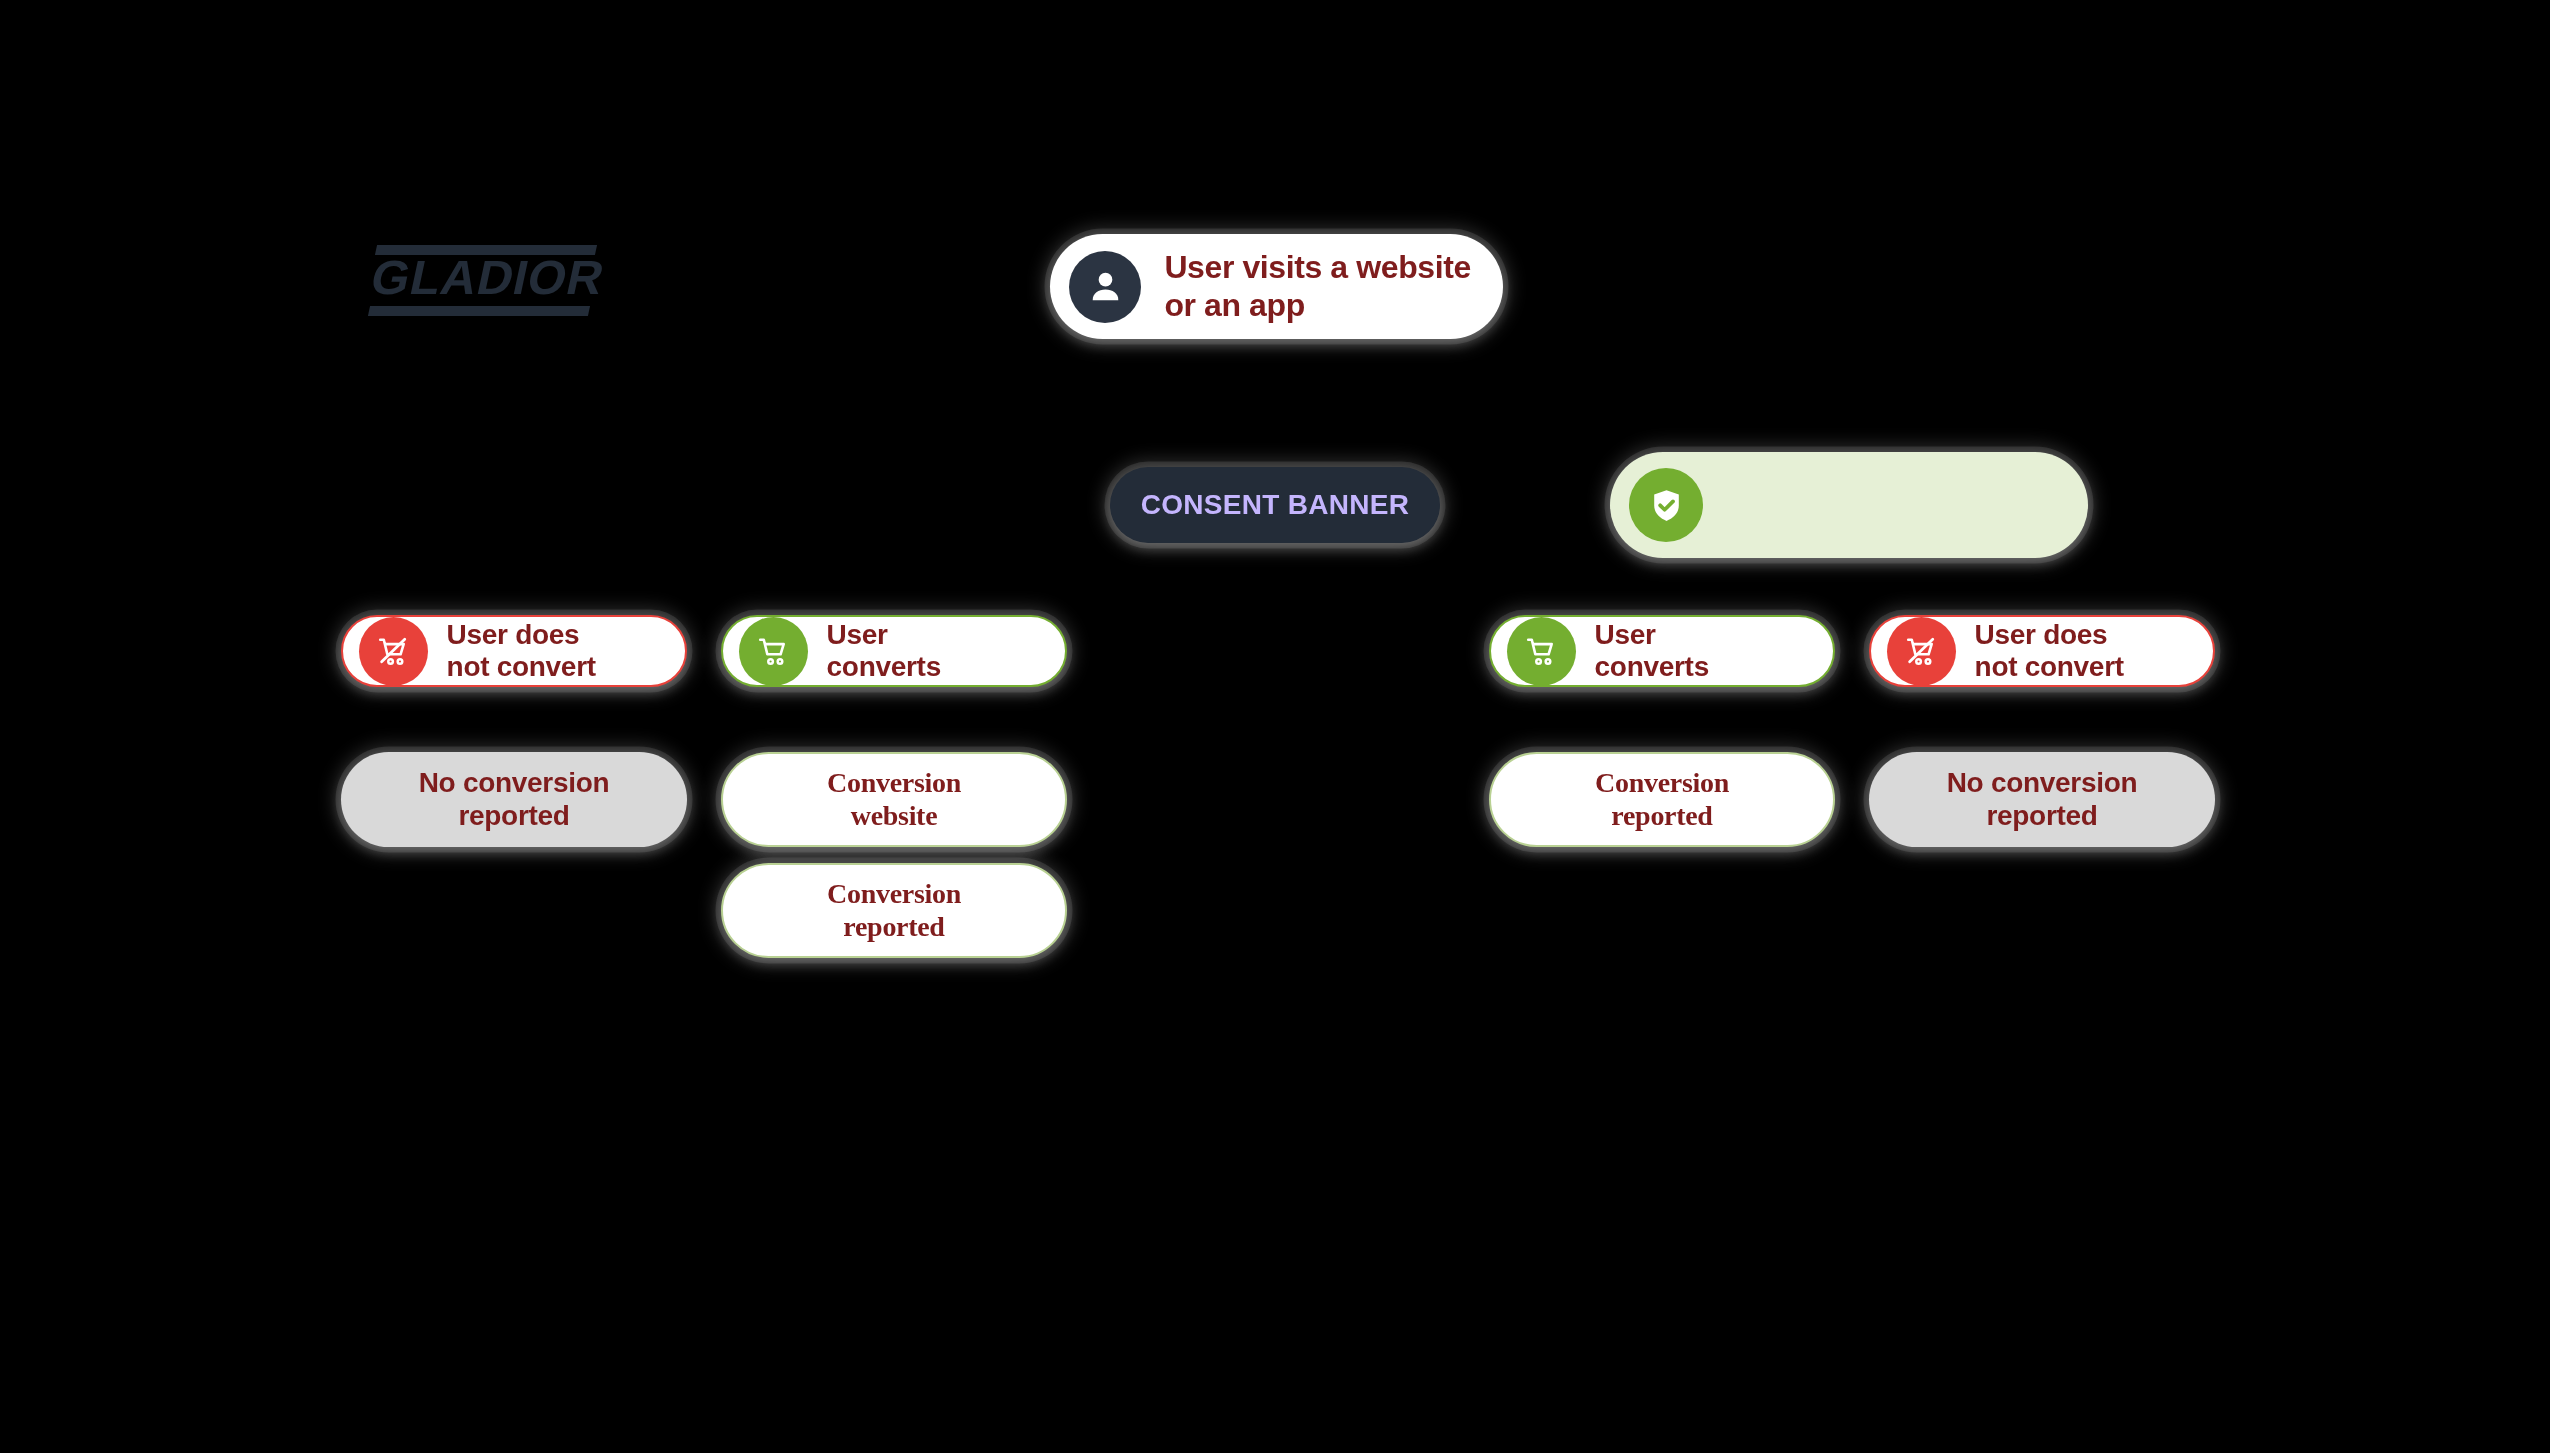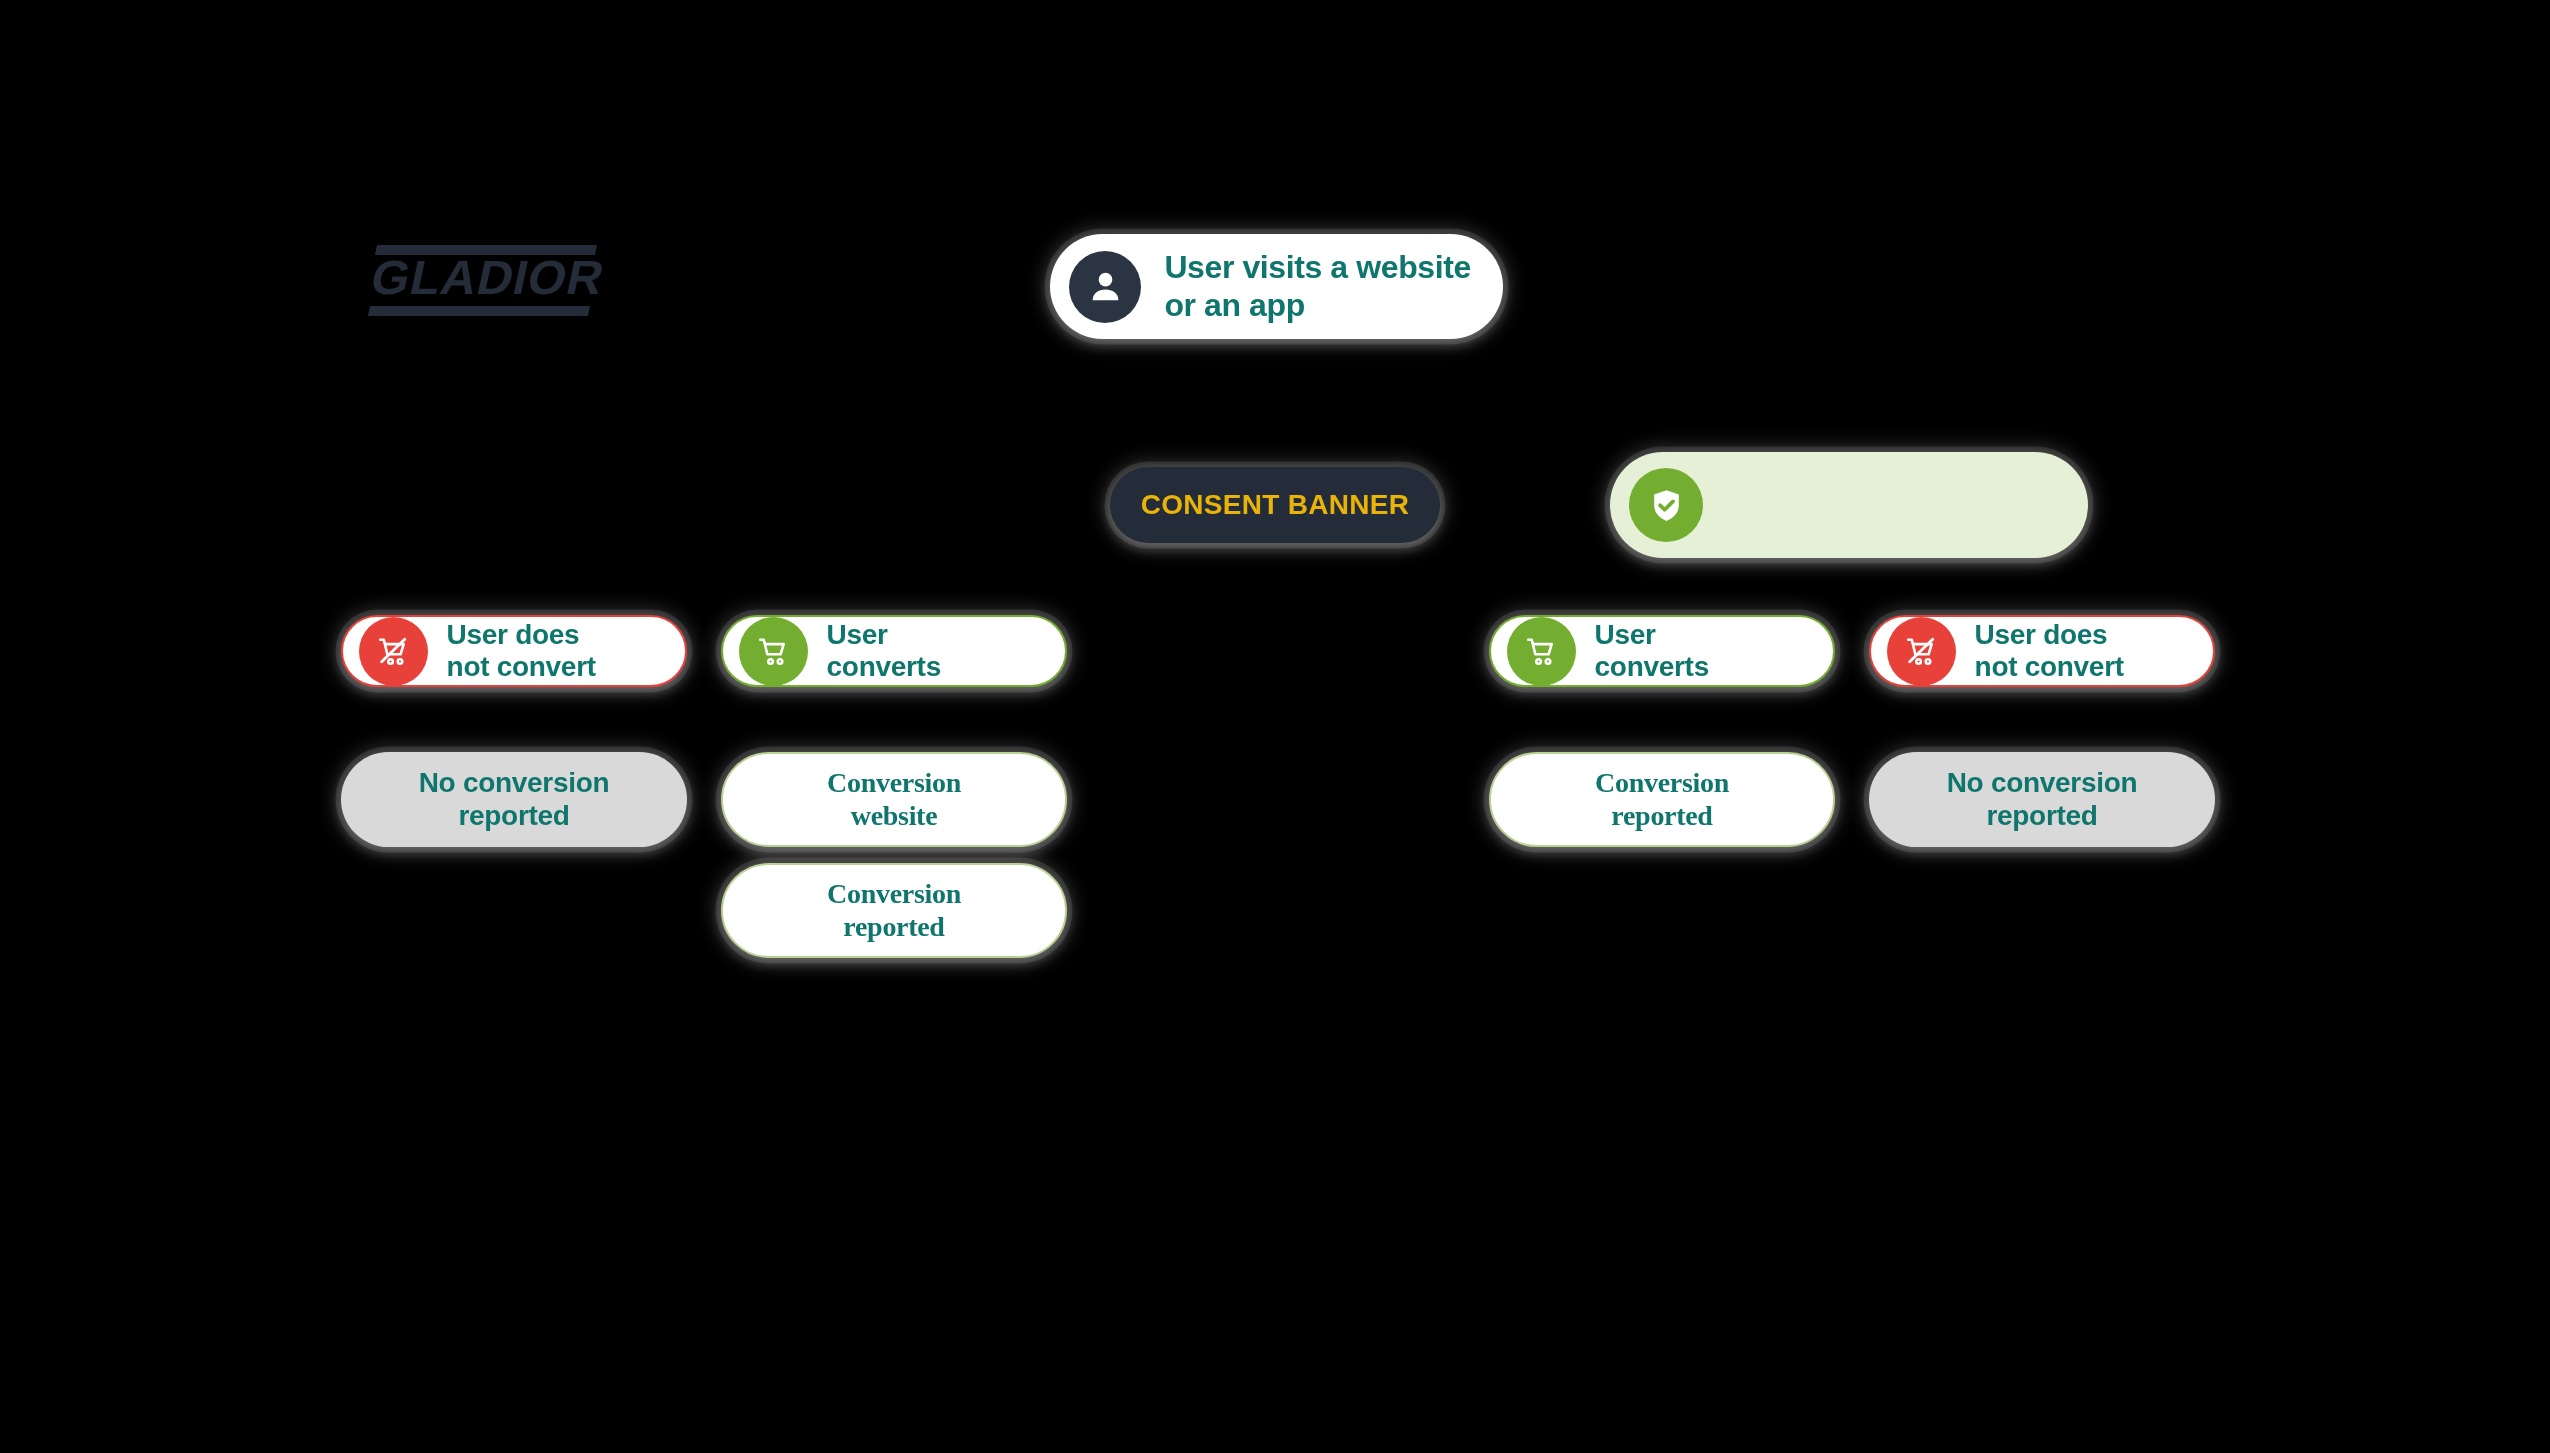--- a/index.html
+++ b/index.html
@@ -67,21 +67,21 @@
 
   .node-icon {
     flex: 0 0 auto;
     border-radius: 50%;
     display: flex;
     align-items: center;
     justify-content: center;
   }
   .node-text {
     line-height: 1.16;
-    color: #0f766e;
+    color: #7f1d1d;
   }
   .line-strong { font-weight: bold; }
   .line-regular { font-weight: normal; }
 
   
   #node-visit {
     left: 1050px; top: 234px; width: 453px; height: 105px;
     background: #ffffff;
     padding-left: 19px;
   }
@@ -91,21 +91,21 @@
   #node-visit .node-text {
     margin-left: 23.4px; font-size: 32px; font-weight: bold; letter-spacing: -0.4px;
   }
 
   #node-banner {
     left: 1110px; top: 467px; width: 330px; height: 76px;
     background: #232c38;
     justify-content: center;
   }
   #node-banner .banner-label {
-    color: #eab308; font-weight: bold; font-size: 28px; letter-spacing: 0.3px;
+    color: #c4b5fd; font-weight: bold; font-size: 28px; letter-spacing: 0.3px;
   }
 
   #node-reject {
     left: 462px; top: 452px; width: 478px; height: 106px;
     background: #fadbd9;
     padding-left: 19px;
   }
   #node-reject .node-icon { width: 74px; height: 74px; background: #e8413a; }
   #node-reject .node-text { margin-left: 21px; font-size: 30px; letter-spacing: -0.3px; }
 

